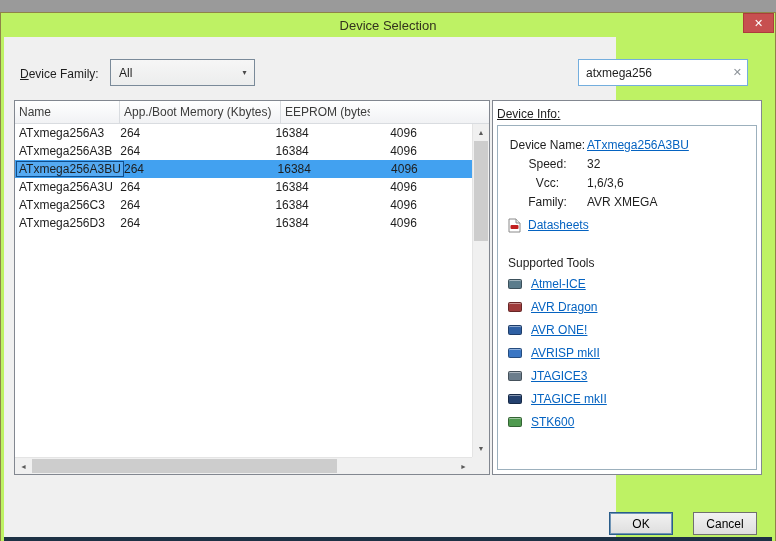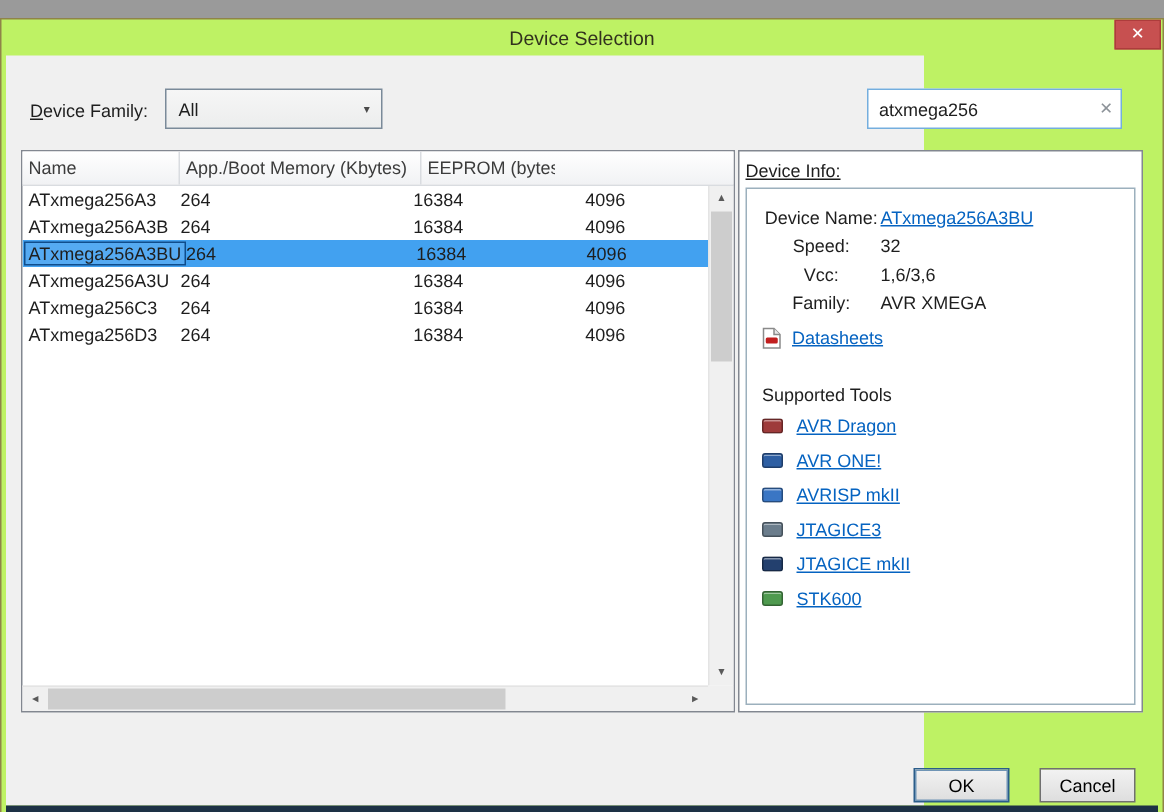--- a/index.html
+++ b/index.html
@@ -186,20 +186,24 @@
             <path d="M1 1 h7 l4 4 v9 h-11 z" fill="#ffffff" stroke="#8a8a8a"></path>
             <path d="M8 1 v4 h4" fill="#e8e8e8" stroke="#8a8a8a"></path>
             <rect x="2.5" y="7" width="8" height="4" rx="1" fill="#c11e1e"></rect>
           </svg>
           <a class="link">Datasheets</a>
         </div>
 
         <div class="tools-heading">Supported Tools</div>
         <div id="tools-list">
             <div class="tool-row">
+              <span class="tool-icon" style="background: rgb(91, 124, 140);"></span>
+              <a class="link">Atmel-ICE</a>
+            </div>
+            <div class="tool-row">
               <span class="tool-icon" style="background: rgb(158, 59, 59);"></span>
               <a class="link">AVR Dragon</a>
             </div>
             <div class="tool-row">
               <span class="tool-icon" style="background: rgb(46, 95, 163);"></span>
               <a class="link">AVR ONE!</a>
             </div>
             <div class="tool-row">
               <span class="tool-icon" style="background: rgb(58, 118, 196);"></span>
               <a class="link">AVRISP mkII</a>

